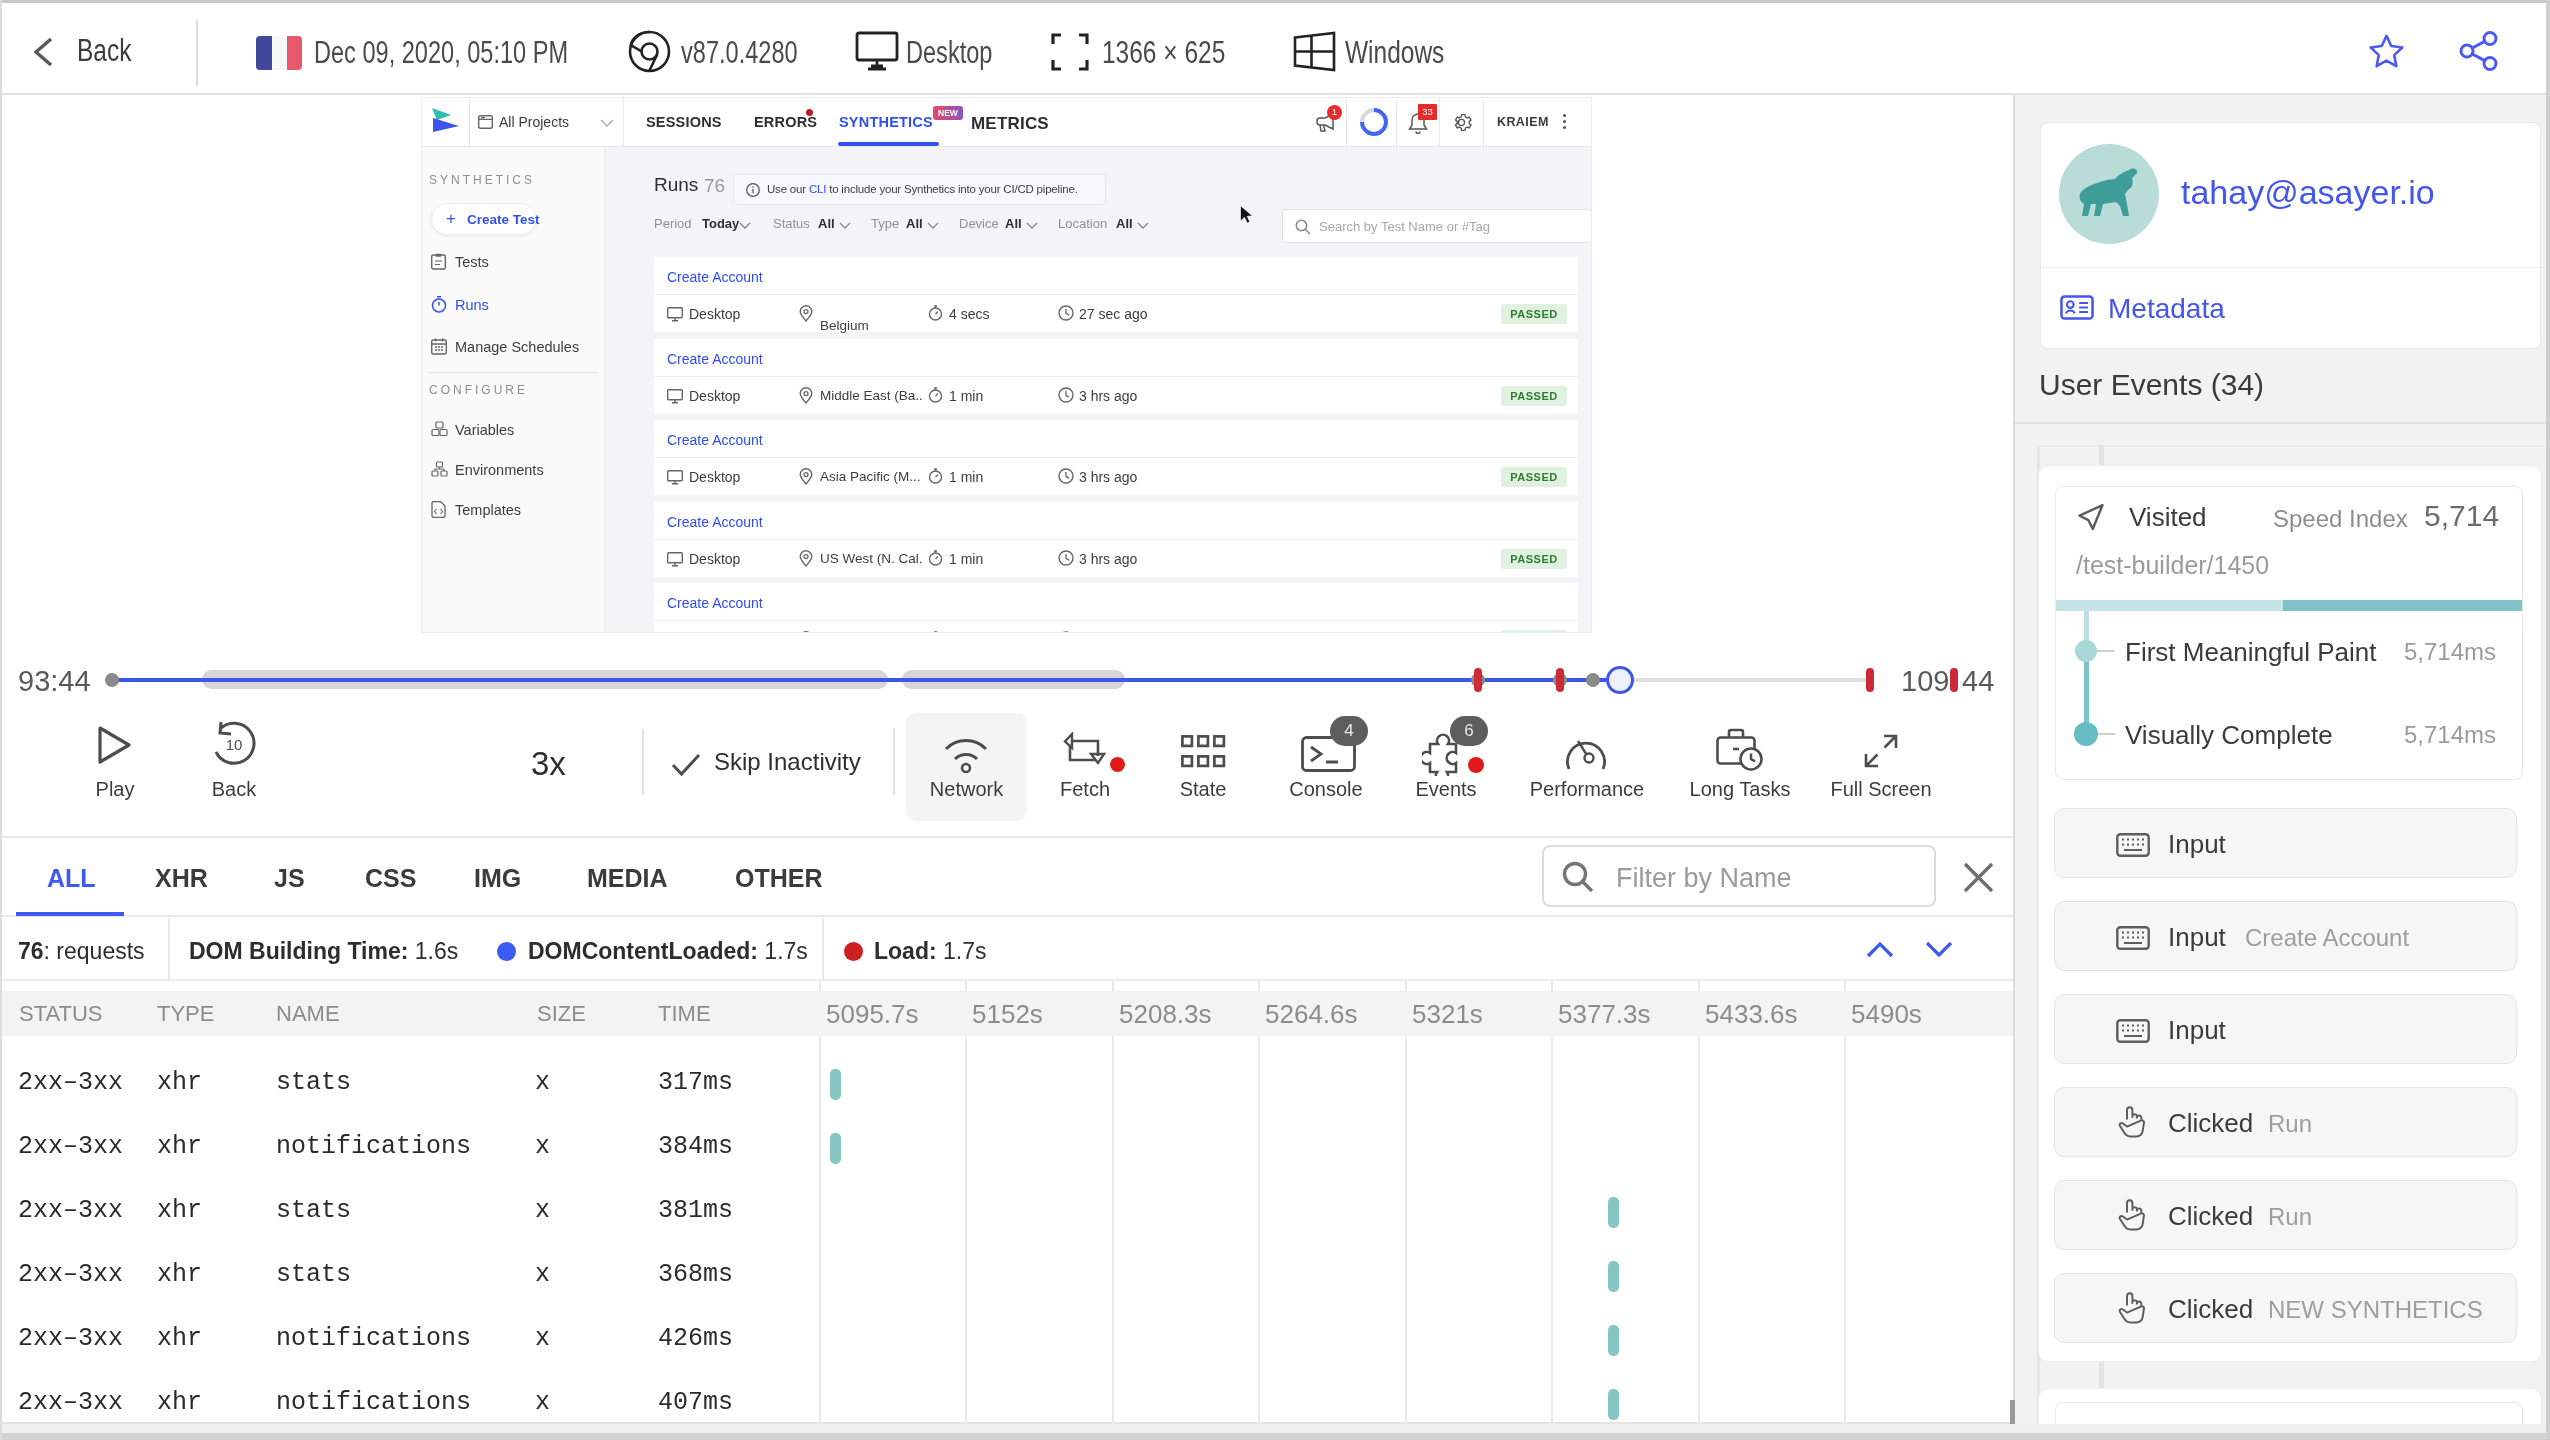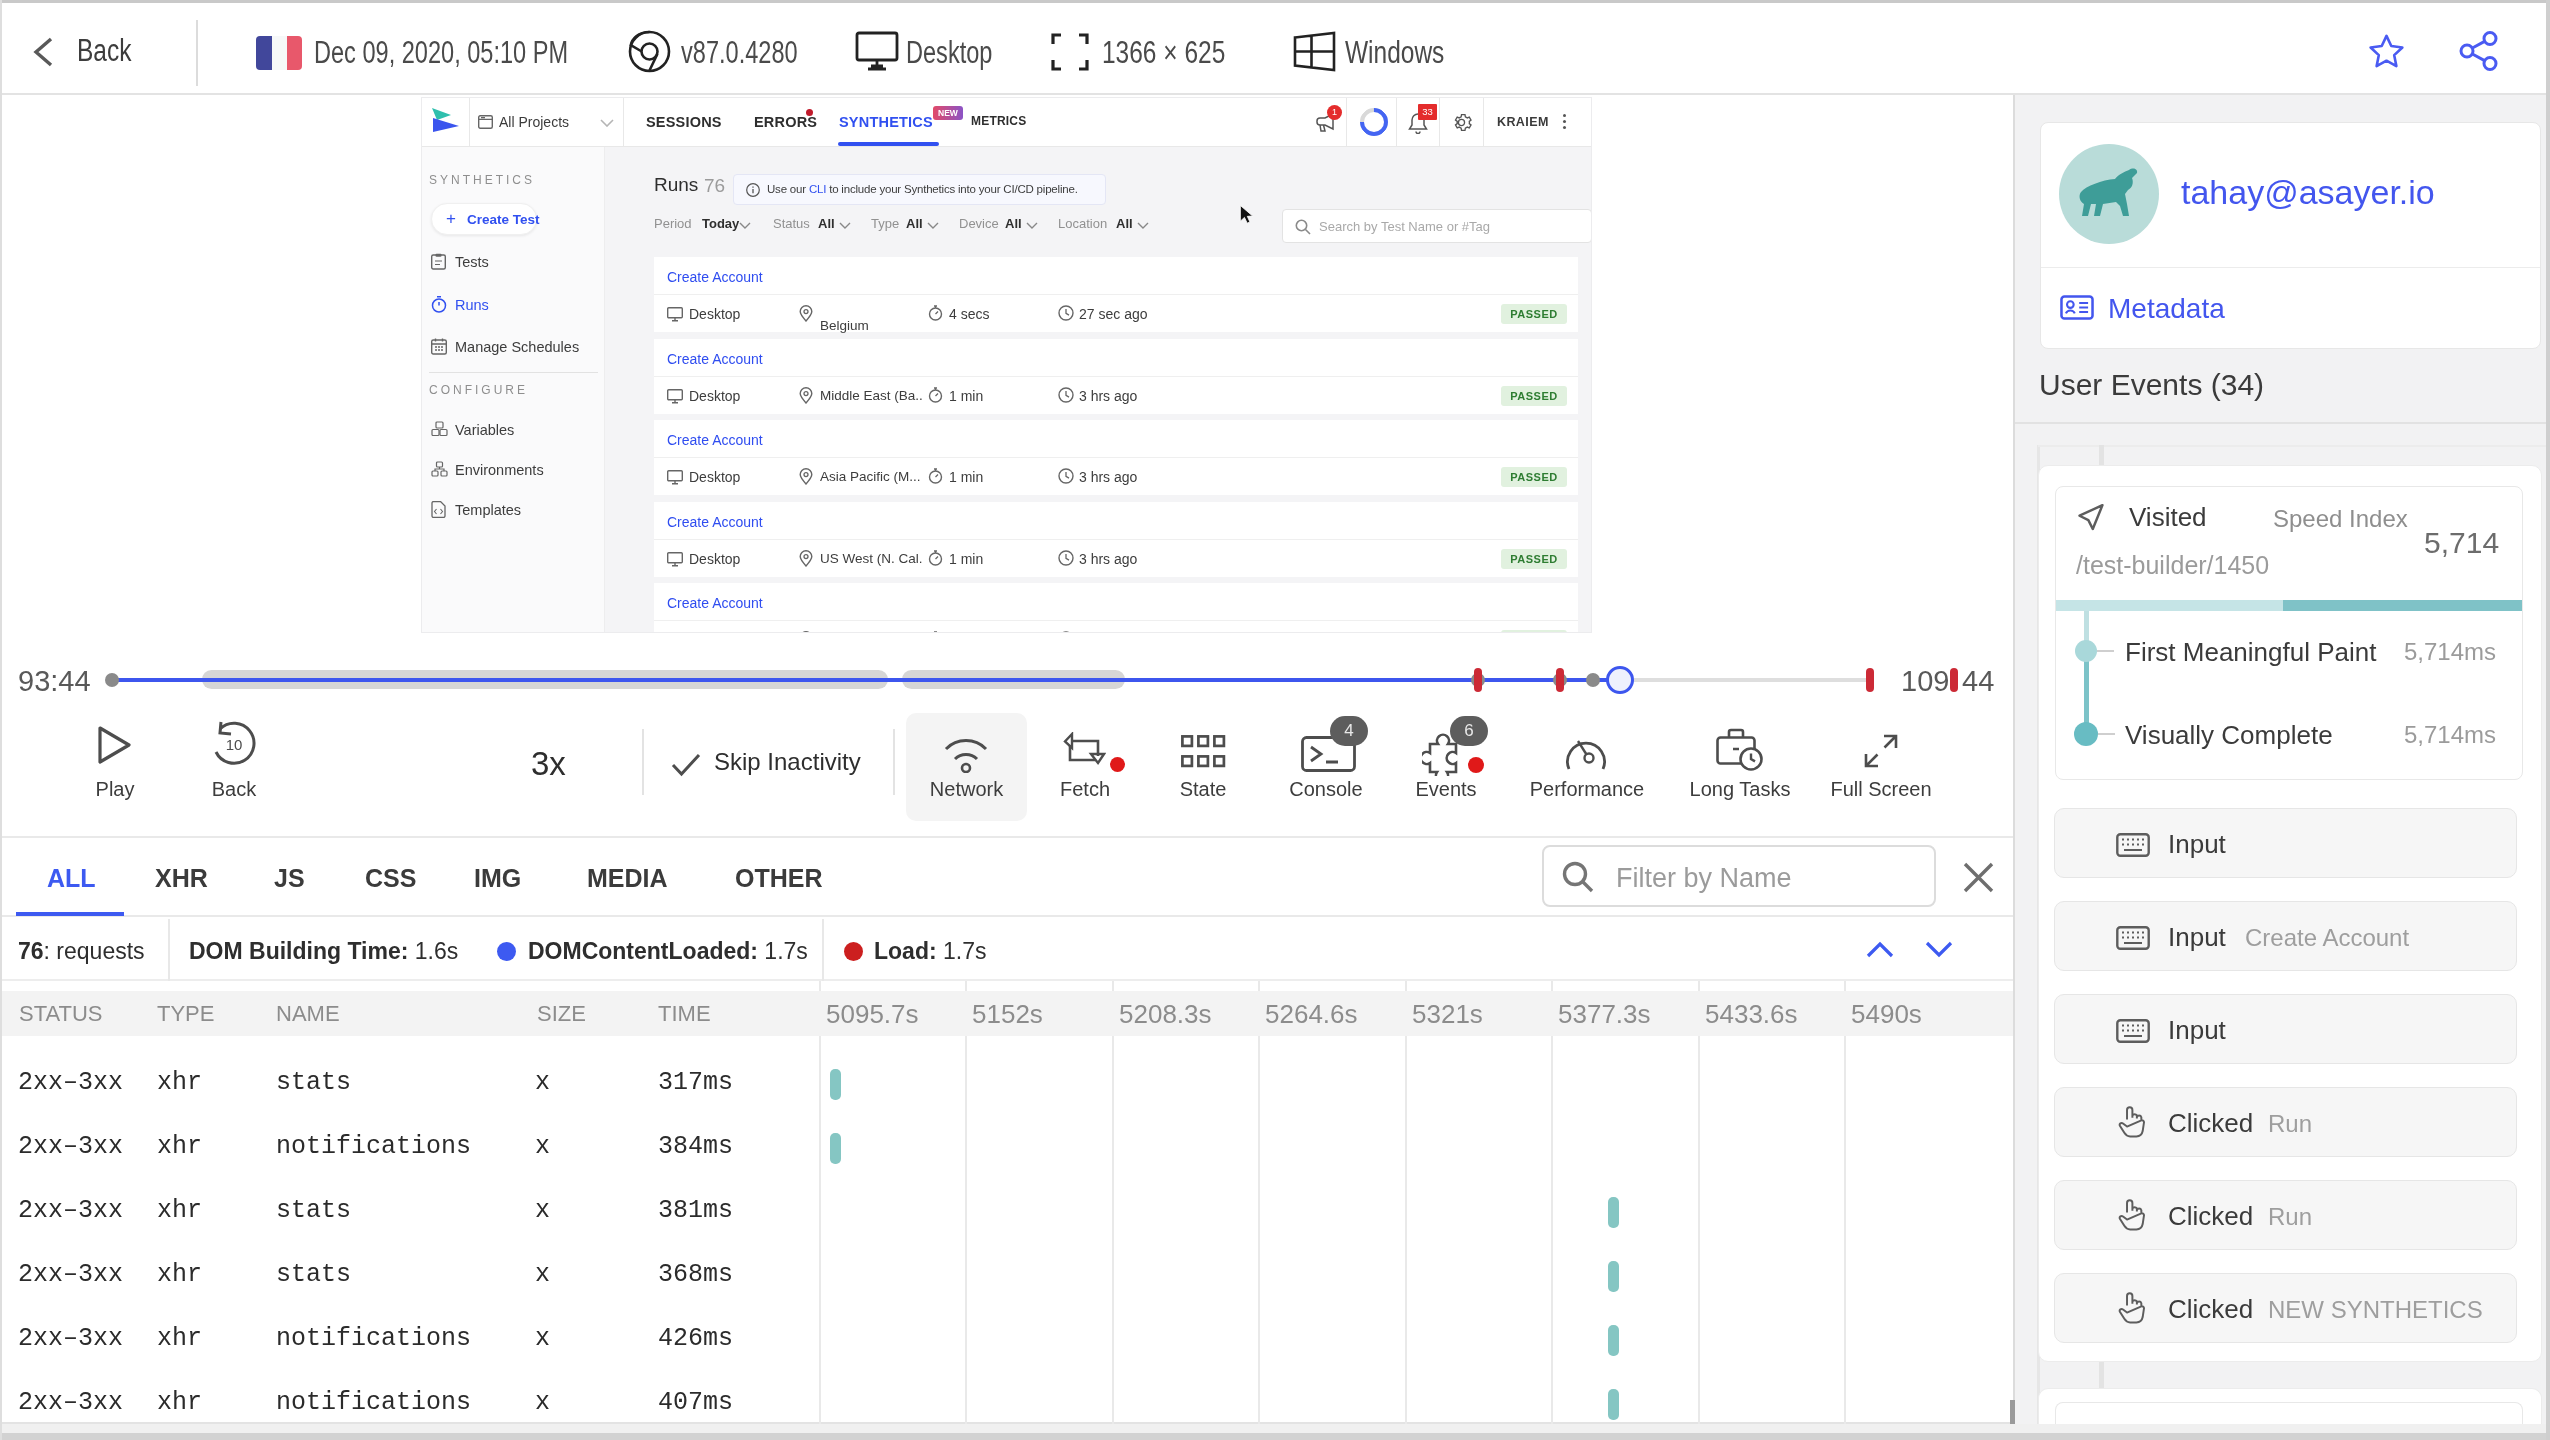--- a/index.html
+++ b/index.html
@@ -69,21 +69,21 @@
     <svg class="abs" style="left:178px;top:21px;" width="14" height="8" viewBox="0 0 14 8">
         <path d="M1 1 L7 7 L13 1" fill="none" stroke="#b5b5b5" stroke-width="1.6"></path>
       </svg>
     <div class="abs" style="left:201px;top:0;width:1px;height:49px;background:#e8e8e8;"></div>
     <div class="abs" style="left:224px;top:16px;font-size:14.5px;font-weight:bold;color:#2e2e2e;letter-spacing:.2px;">SESSIONS</div>
     <div class="abs" style="left:332px;top:16px;font-size:14.5px;font-weight:bold;color:#2e2e2e;letter-spacing:.2px;">ERRORS</div>
     <div class="abs" style="left:384px;top:11px;width:7px;height:7px;border-radius:50%;background:#c11a2b;"></div>
     <div class="abs" style="left:417px;top:16px;font-size:14.5px;font-weight:bold;color:#3150f0;letter-spacing:.2px;">SYNTHETICS</div>
     <div class="abs" style="left:511px;top:8px;font-size:8.5px;font-weight:bold;color:#fff;background:linear-gradient(90deg,#e24a68,#8b53c6);border-radius:3px;padding:2px 5px;">NEW</div>
     <div class="abs" style="left:416px;top:44px;width:101px;height:4px;background:#3150f0;border-radius:2px;"></div>
-    <div class="abs" style="left:549px;top:16px;font-size:12px;font-weight:bold;color:#2e2e2e;letter-spacing:.2px;">METRICS</div>
+    <div class="abs" style="left:549px;top:16px;font-size:17px;font-weight:bold;color:#2e2e2e;letter-spacing:.2px;">METRICS</div>
 
     <div class="abs" style="left:924px;top:0;width:1px;height:49px;background:#e8e8e8;"></div>
     <svg class="abs" style="left:893px;top:15px;" width="22" height="20" viewBox="0 0 22 20">
         <path d="M2 8 q0-3 3-3 l5 0 8-4 0 15 -8-4 -5 0 q-3 0-3-3 z M5 12 l1 6 4 0 -1.5-6" fill="none" stroke="#555" stroke-width="1.5"></path>
       </svg>
     <div class="abs" style="left:905px;top:7px;min-width:15px;height:15px;border-radius:8px;background:#e42c2c;color:#fff;font-size:9px;text-align:center;line-height:15px;">1</div>
     <div class="abs" style="left:938px;top:10px;width:28px;height:28px;border-radius:50%;border:4px solid #4465f2;border-top-color:#d9d9d9;transform:rotate(-45deg);"></div>
     <div class="abs" style="left:974px;top:0;width:1px;height:49px;background:#e8e8e8;"></div>
     <svg class="abs" style="left:986px;top:14px;" width="20" height="22" viewBox="0 0 20 22">
         <path d="M10 2 a6 6 0 0 1 6 6 v5 l2.5 4 h-17 l2.5-4 v-5 a6 6 0 0 1 6-6 z M8 19.5 a2 2 0 0 0 4 0" fill="none" stroke="#555" stroke-width="1.5"></path>
@@ -558,21 +558,21 @@
   <div class="abs" style="left:84px;top:350px;width:5px;height:21px;background:#e3e3e3;"></div>
 
   <div class="abs" style="left:23px;top:370px;width:504px;height:897px;background:#fff;border:1px solid #ececec;border-radius:10px;"></div>
 
   <div class="abs" style="left:40px;top:391px;width:468px;height:294px;background:#fff;border:1px solid #e8e8e8;border-radius:8px;"></div>
   <svg class="abs" style="left:61px;top:407px;" width="30" height="31" viewBox="0 0 34 34">
     <path d="M30 3 L4 15 L14 20 L19 30 Z" fill="none" stroke="#5d5d5d" stroke-width="2.8" stroke-linejoin="round"></path>
   </svg>
   <div class="abs" style="left:114px;top:407px;font-size:26px;color:#3b3b3b;">Visited</div>
   <div class="abs" style="left:258px;top:410px;font-size:24px;color:#8e8e8e;">Speed Index</div>
-  <div class="abs" style="left:409px;top:404px;font-size:30px;color:#6c6c6c;margin-top:27px;">5,714</div>
+  <div class="abs" style="left:409px;top:404px;font-size:30px;color:#6c6c6c;">5,714</div>
   <div class="abs" style="left:61px;top:456px;font-size:25px;color:#9b9b9b;">/test-builder/1450</div>
 
   <div class="abs" style="left:41px;top:505px;width:227px;height:11px;background:#c5e4e6;"></div>
   <div class="abs" style="left:268px;top:505px;width:239px;height:11px;background:#7fc2c7;"></div>
 
   <div class="abs" style="left:69px;top:516px;width:5px;height:40px;background:#bfe0e2;"></div>
   <div class="abs" style="left:69px;top:556px;width:5px;height:83px;background:#7cc3c8;"></div>
   <div class="abs" style="left:60px;top:545px;width:22px;height:22px;border-radius:50%;background:#a9d8da;"></div>
   <div class="abs" style="left:82px;top:555px;width:17px;height:2px;background:#cfcfcf;"></div>
   <div class="abs" style="left:59px;top:627px;width:24px;height:24px;border-radius:50%;background:#68bcc3;"></div>

